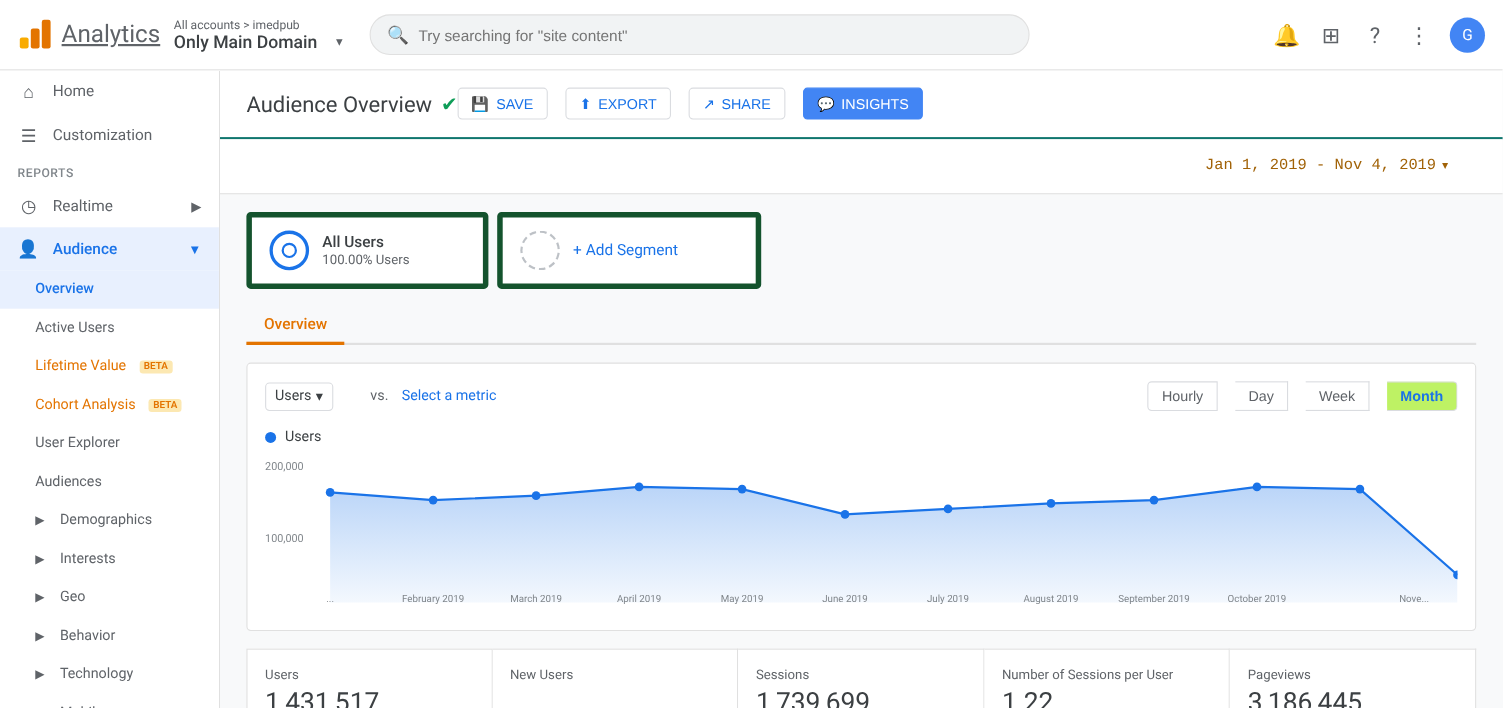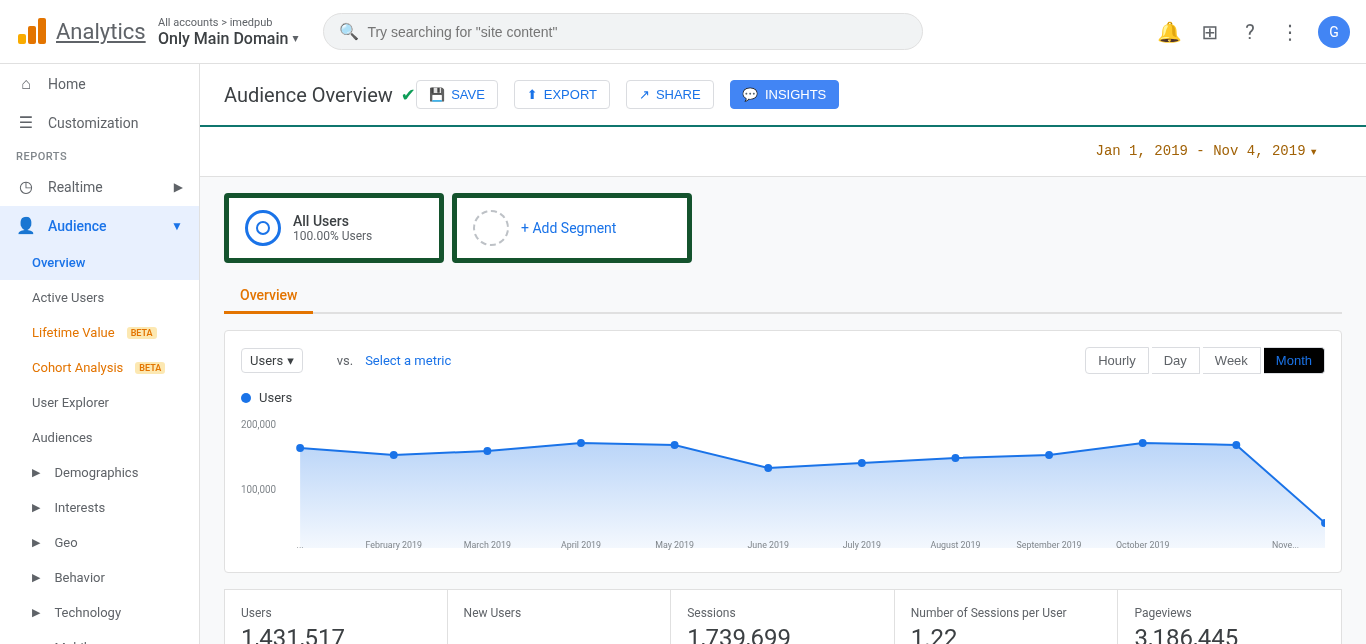--- a/index.html
+++ b/index.html
@@ -8,21 +8,21 @@
     
     .top-nav {
       display: flex; align-items: center; background: #fff; height: 64px;
       padding: 0 16px; border-bottom: 1px solid #e0e0e0; position: fixed; top: 0; left: 0; right: 0; z-index: 100;
     }
     .logo-area { display: flex; align-items: center; gap: 8px; min-width: 130px; }
     .logo-icon { width: 32px; height: 32px; }
     .logo-text { font-size: 22px; color: #5f6368; font-weight: 400; text-decoration: underline; }
     .account-info { display: flex; flex-direction: column; margin-left: 12px; }
     .account-path { font-size: 11px; color: #5f6368; }
-    .account-name { font-size: 16px; color: #3c4043; font-weight: 500; display: flex; align-items: center; gap: 4px; cursor: pointer; }
+    .account-name { font-size: 16px; color: #3c4043; font-weight: 500; display: flex; align-items: center; gap: 17px; cursor: pointer; }
     .dropdown-arrow { font-size: 12px; color: #5f6368; }
     .search-bar {
       flex: 1; max-width: 600px; margin: 0 24px;
       border: 1px solid #e0e0e0; border-radius: 24px; padding: 8px 16px;
       display: flex; align-items: center; gap: 8px; background: #f1f3f4;
     }
     .search-bar input { border: none; background: transparent; outline: none; width: 100%; font-size: 14px; color: #5f6368; }
     .nav-icons { display: flex; align-items: center; gap: 16px; margin-left: auto; }
     .nav-icon { width: 24px; height: 24px; cursor: pointer; color: #5f6368; font-size: 20px; display: flex; align-items: center; justify-content: center; }
     .avatar { width: 32px; height: 32px; border-radius: 50%; background: #4285f4; display: flex; align-items: center; justify-content: center; color: white; font-size: 14px; cursor: pointer; }
@@ -87,28 +87,28 @@
     .tab.active { color: #e37400; border-bottom-color: #e37400; font-weight: 500; }
 
     
     .chart-controls { display: flex; align-items: center; gap: 12px; margin-bottom: 16px; }
     .metric-select {
       border: 1px solid #dadce0; border-radius: 4px; padding: 4px 8px;
       font-size: 13px; cursor: pointer; background: #fff; color: #3c4043; display: flex; align-items: center; gap: 4px;
     }
     .vs-text { font-size: 13px; color: #5f6368; margin-left: 22px; }
     .select-metric { font-size: 13px; color: #1a73e8; cursor: pointer; }
-    .time-btns { display: flex; gap: 3px; margin-left: auto; }
+    .time-btns { display: flex; gap: 16px; margin-left: auto; }
     .time-btn {
       border: 1px solid #dadce0; padding: 5px 12px; cursor: pointer; font-size: 13px; color: #5f6368;
       background: #fff;
     }
     .time-btn:first-child { border-radius: 4px 0 0 4px; }
     .time-btn:last-child { border-radius: 0 4px 4px 0; }
-    .time-btn.active { background: #000000; color: #1a73e8; font-weight: 400; }
+    .time-btn.active { background: #bef264; color: #1a73e8; font-weight: 700; }
     .time-btn + .time-btn { border-left: none; }
 
     
     .chart-container { background: #fff; border: 1px solid #e0e0e0; border-radius: 4px; padding: 16px; margin-bottom: 16px; }
     .chart-legend { display: flex; align-items: center; gap: 8px; margin-bottom: 8px; font-size: 13px; }
     .legend-dot { width: 10px; height: 10px; border-radius: 50%; background: #1a73e8; }
     .chart-svg { width: 100%; height: 140px; }
 
     
     .metrics-grid { display: grid; grid-template-columns: repeat(5, 1fr); gap: 0; margin-bottom: 16px; }

